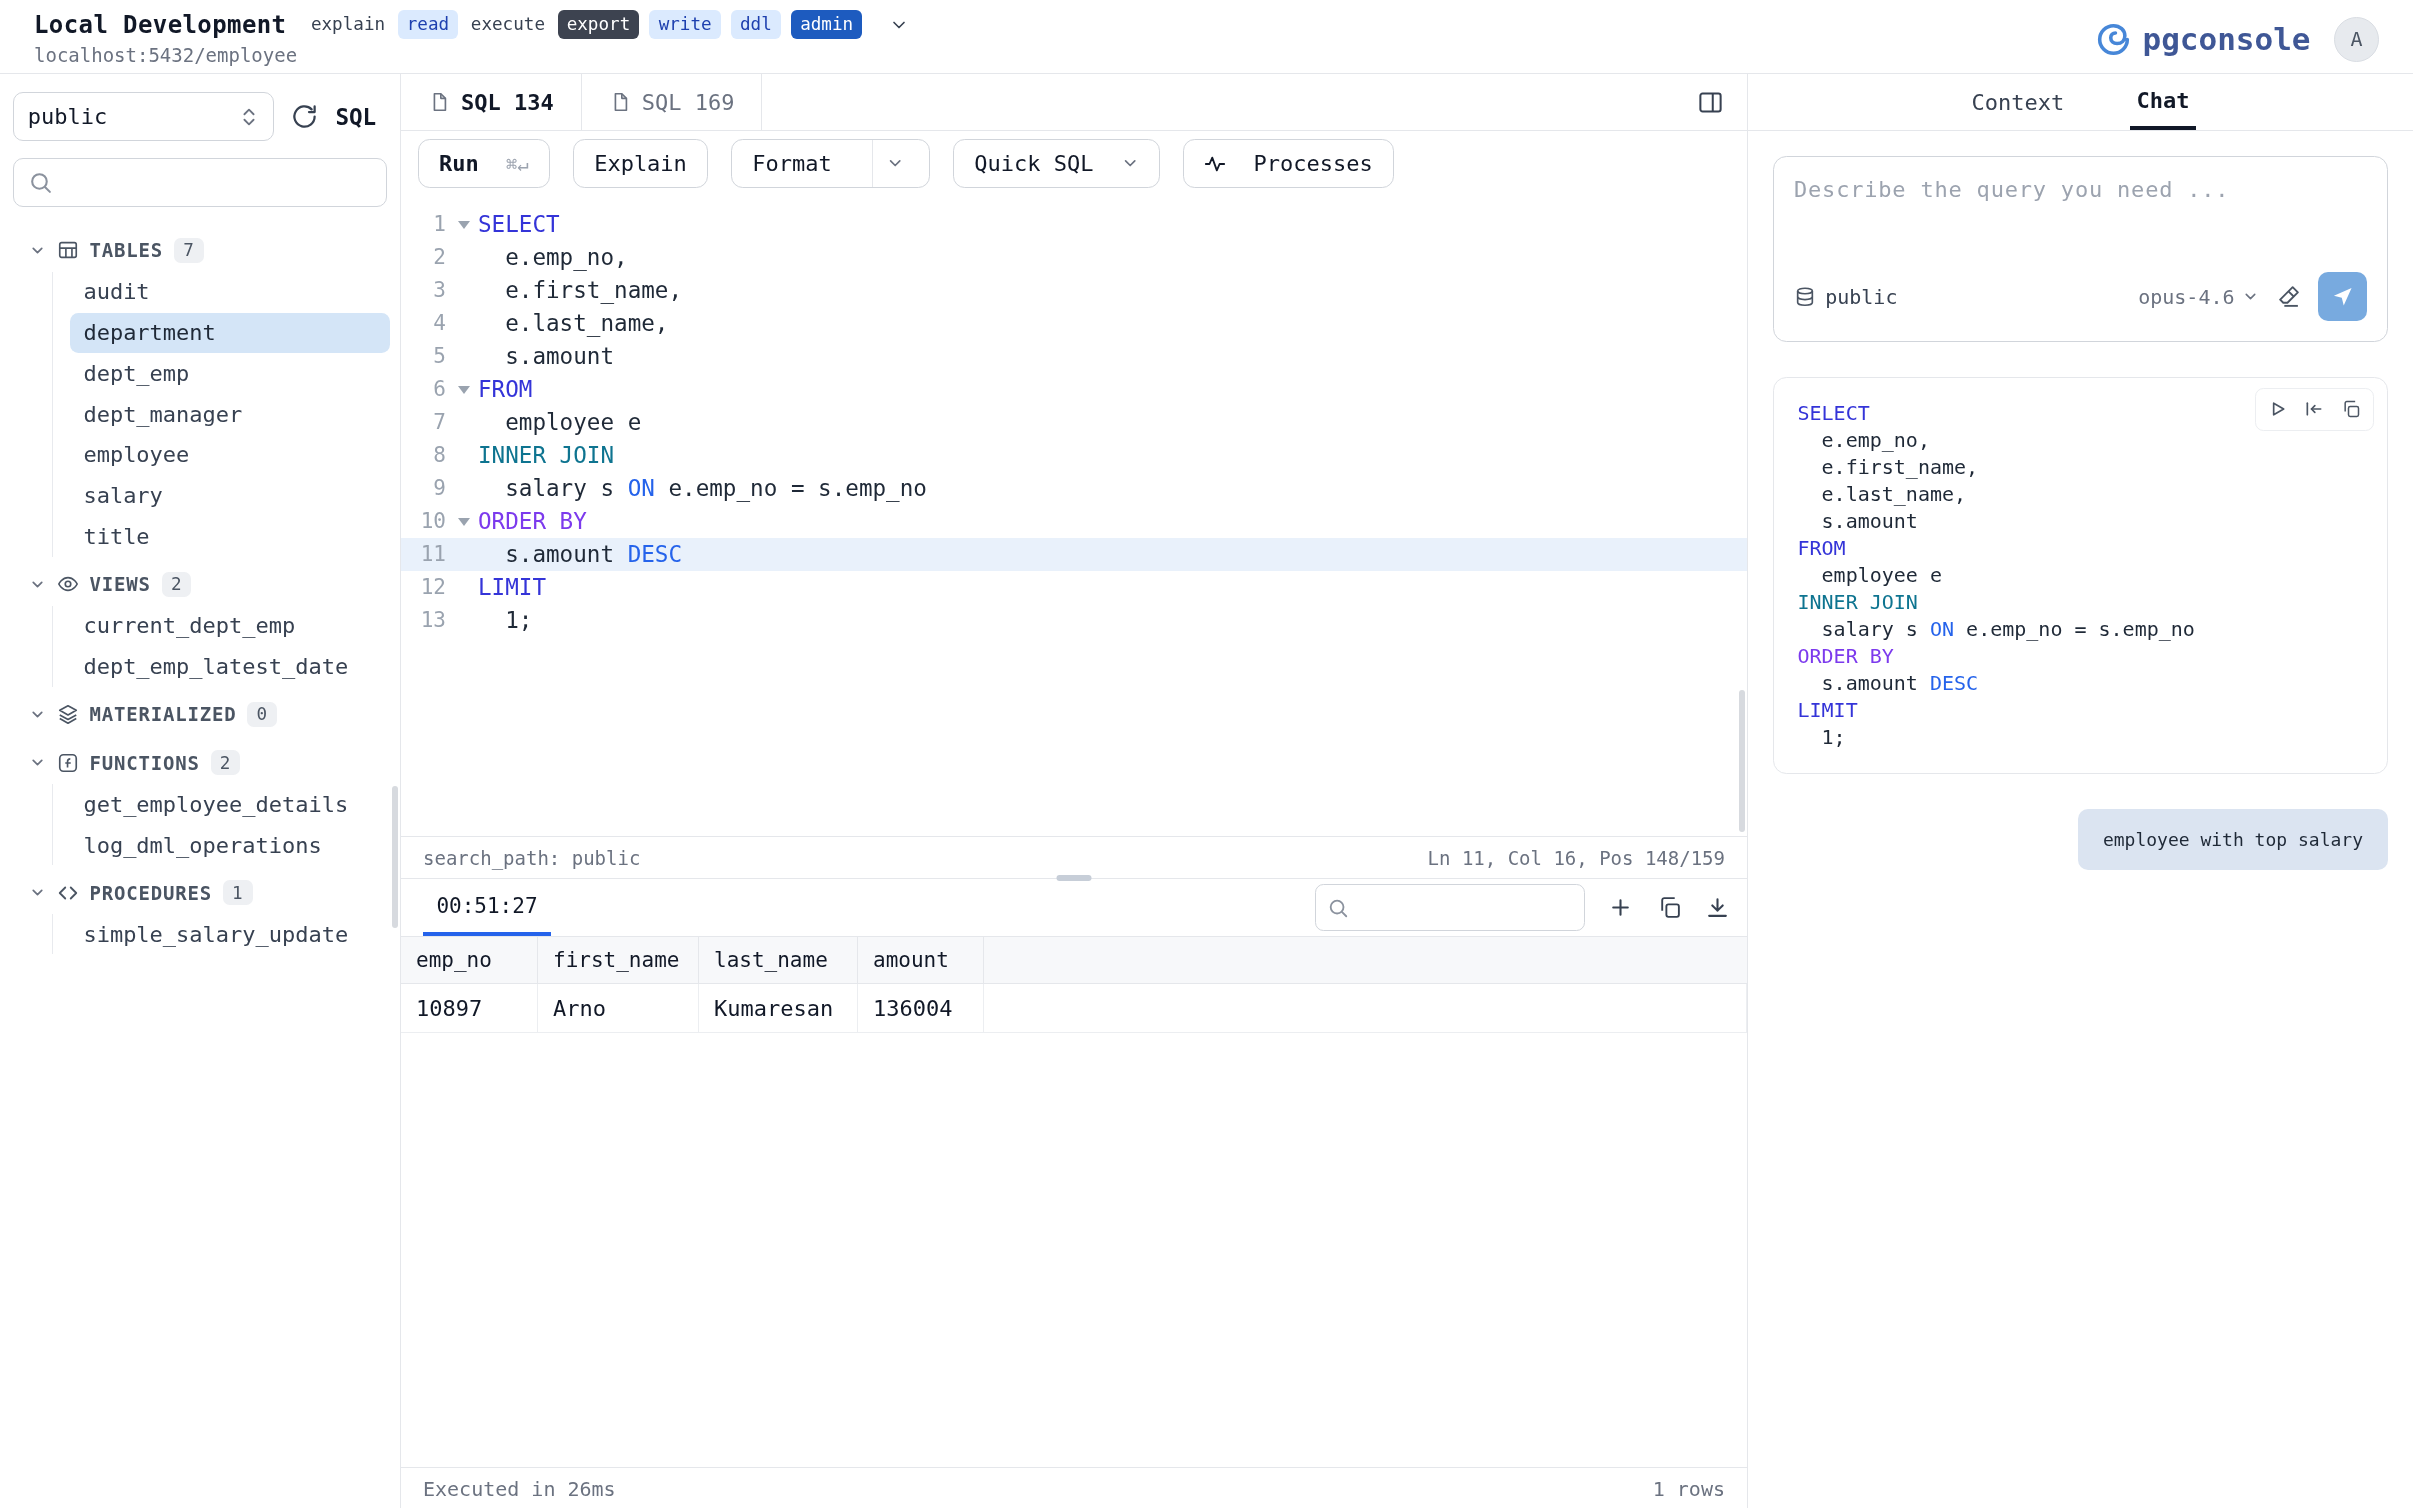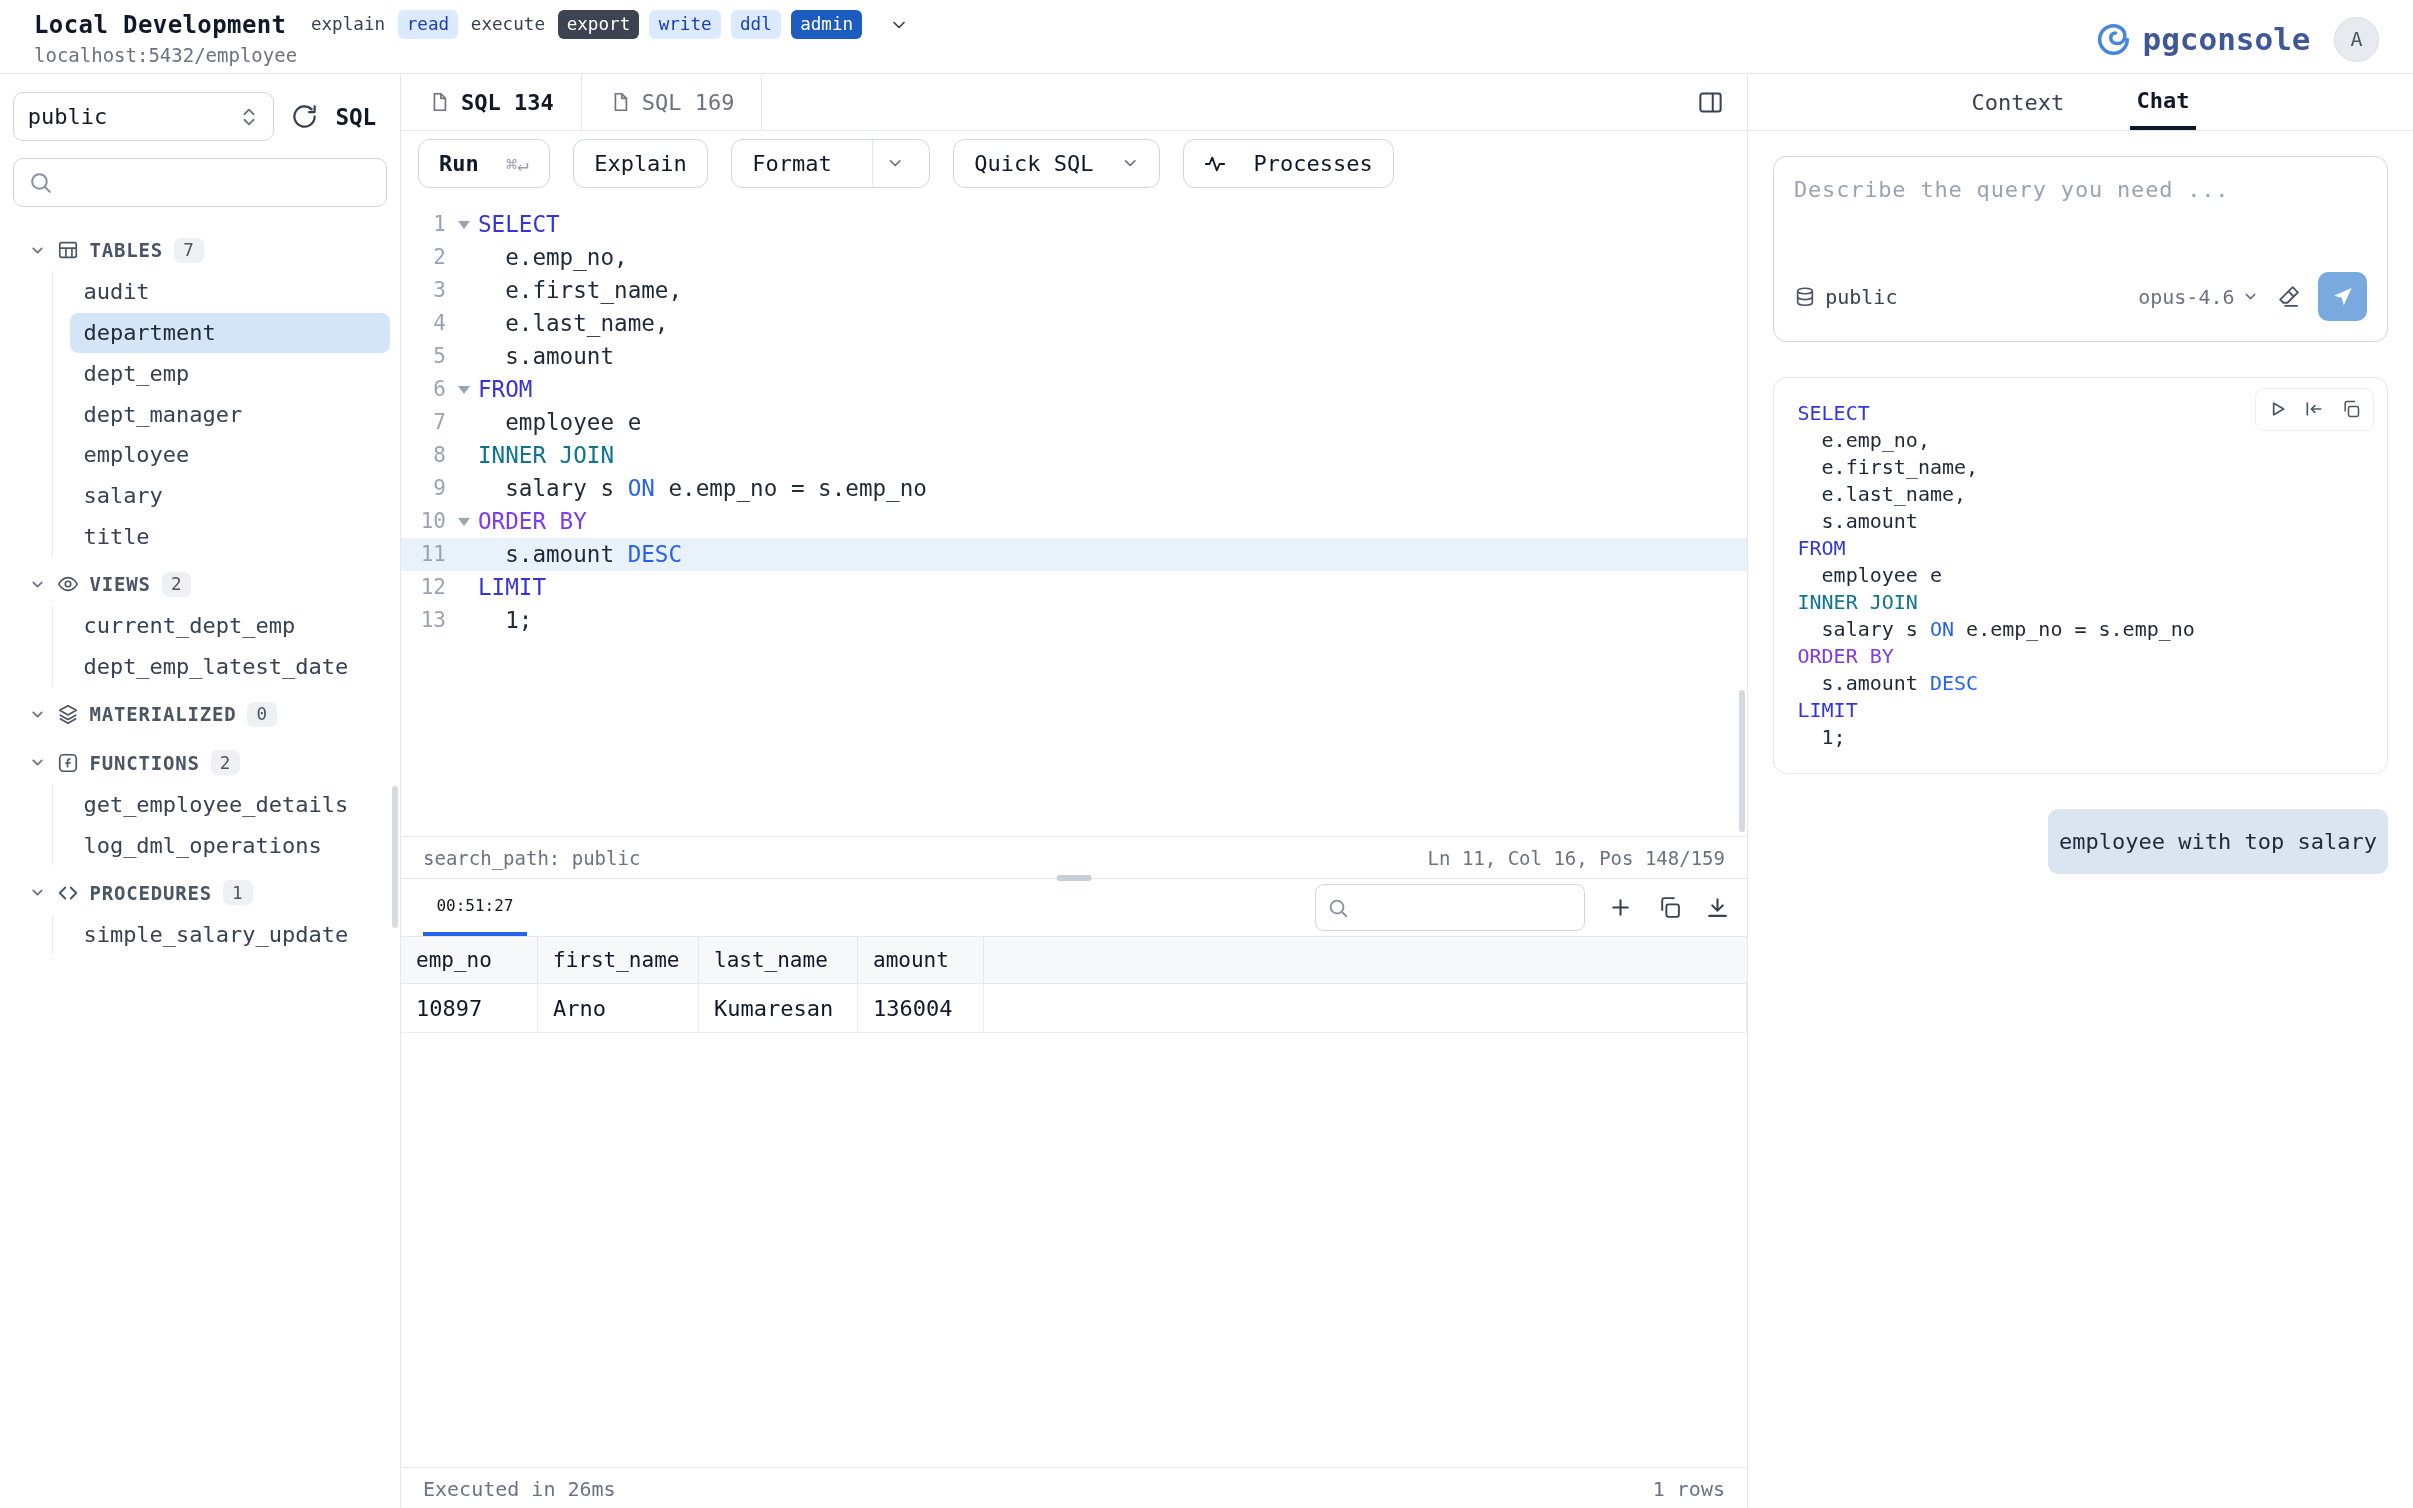--- a/index.html
+++ b/index.html
@@ -84,21 +84,21 @@
   .codeln{white-space:pre;line-height:33px;color:#1f2937}
   .k1{color:#3434d8}.k2{color:#0e7490}.k3{color:#7c3aed}.k4{color:#2563eb}
 
   .statusbar{height:42px;flex:none;border-top:1.7px solid #e5e7eb;display:flex;align-items:center;
     justify-content:space-between;padding:0 22px;font-size:19px;color:#6b7280}
 
   .rtabs{height:59px;flex:none;border-top:1.7px solid #e5e7eb;border-bottom:1.7px solid #e5e7eb;
     display:flex;align-items:center;padding:0 17px;position:relative}
   .grab{position:absolute;top:-4.2px;left:50%;transform:translateX(-50%);width:35px;height:5.9px;
     border-radius:3.4px;background:#c7ced8}
-  .rtab{height:100%;display:flex;align-items:center;padding:0 13.4px;font-size:16px;color:#111827;
+  .rtab{height:100%;display:flex;align-items:center;padding:0 13.4px;font-size:21px;color:#111827;
     border-bottom:4.2px solid #2563eb;margin-left:5px}
   .rtools{margin-left:auto;display:flex;align-items:center;gap:23.5px}
   .rsearch{width:270px;height:47px;border:1.7px solid #d1d5db;border-radius:8.4px;
     display:flex;align-items:center;gap:8.4px;padding:0 11.7px;color:#8b929e}
   .rsearch input{border:0;outline:0;flex:1;min-width:0;font:inherit;font-size:20px;color:#111827}
   .ricon{color:#374151;background:none;border:0;display:flex}
 
   .rtable{flex:1;min-height:0;display:flex;flex-direction:column}
   .thead{display:flex;height:47px;flex:none;background:#f7f8fa;border-bottom:1.7px solid #e5e7eb;
     font-size:21px;color:#111827}
@@ -129,21 +129,21 @@
   .sendbtn{width:49px;height:49px;border-radius:10px;background:#78aadf;border:0;
     display:flex;align-items:center;justify-content:center;color:#fff}
 
   .codecard{border:1.7px solid #e5e7eb;border-radius:13.4px;padding:22px 23.5px;position:relative;background:#fff}
   .codecard .tools{position:absolute;top:10px;right:13.4px;display:flex;align-items:center;gap:3.4px;
     border:1.7px solid #eceef1;border-radius:8.4px;background:#fff;padding:3.4px 5px}
   .codecard .tools button{background:none;border:0;color:#4b5563;display:flex;padding:6.7px}
   .cline{font-size:20px;line-height:27px;white-space:pre;color:#1f2937}
 
   .bubblerow{display:flex;justify-content:flex-end}
-  .bubble{background:#dbe4f1;border-radius:10px;padding:20px 11px;font-size:22px;color:#1f2937}
+  .bubble{background:#dbe4f1;border-radius:10px;padding:20px 25px;font-size:18px;color:#1f2937}
 </style>
 </head>
 <body>
 
 <div class="header">
   <div class="h-left">
     <div class="h-row1">
       <span class="title">Local Development</span>
       <span class="badges">
         <span class="badge plain">explain</span>

